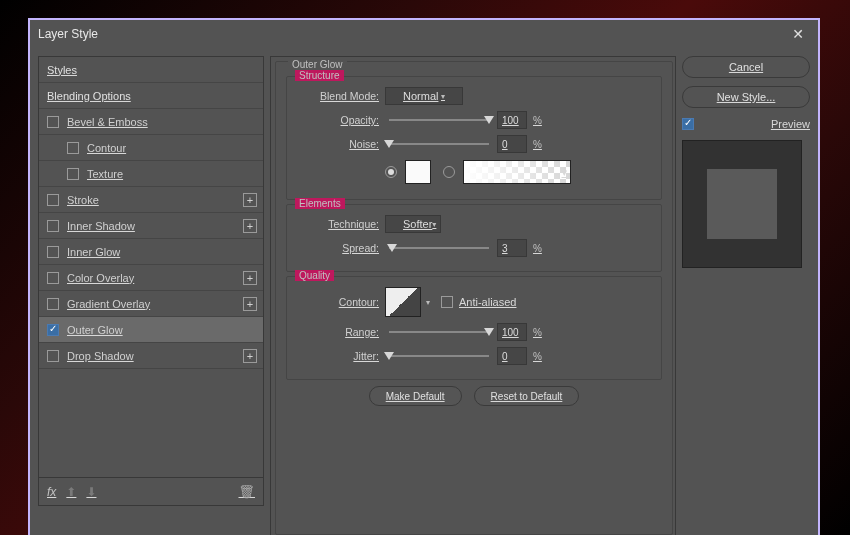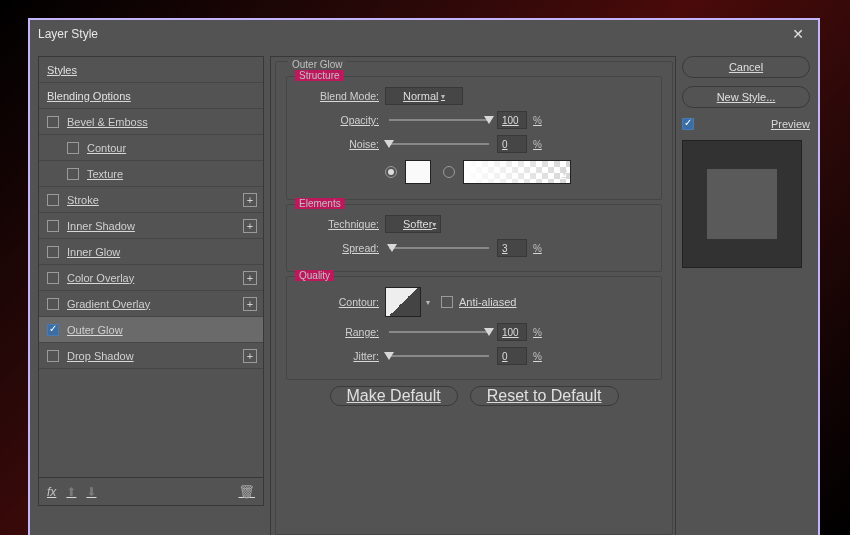--- a/index.html
+++ b/index.html
@@ -38,21 +38,21 @@
   .unit { margin-left: 6px; font-size: 10px; color: #c0c0c0; }
   .radio { width: 12px; height: 12px; border-radius: 50%; border: 1px solid #9a9a9a; display: inline-block; position: relative; }
   .radio.on::after { content: ""; position: absolute; left: 2px; top: 2px; width: 6px; height: 6px; background: #ddd; border-radius: 50%; }
   .swatch-solid { width: 26px; height: 24px; background: #fafafa; border: 1px solid #222; }
   .swatch-grad { width: 108px; height: 24px; border: 1px solid #222; background:
     linear-gradient(to right, rgba(255,255,255,1), rgba(255,255,255,0.4)),
     repeating-conic-gradient(#bbb 0% 25%, #fff 0% 50%) 0 0/12px 12px;
     display: flex; align-items: center; justify-content: flex-end; padding-right: 3px; }
   .contour-box { width: 36px; height: 30px; background: linear-gradient(135deg, #eee 50%, #444 50%); border: 1px solid #222; position: relative; }
   .contour-box .caret { position: absolute; right: -10px; top: 10px; font-size: 8px; color: #bbb; }
-  .btn { background: #555; border: 1px solid #3a3a3a; border-radius: 10px; height: 20px; padding: 0 16px; color: #e0e0e0; font-size: 16px; cursor: pointer; display: inline-flex; align-items: center; }
+  .btn { background: #555; border: 1px solid #3a3a3a; border-radius: 10px; height: 20px; padding: 0 16px; color: #e0e0e0; font-size: 10px; cursor: pointer; display: inline-flex; align-items: center; }
   .btn-row { display: flex; gap: 12px; justify-content: center; margin-top: 6px; }
   .right { width: 128px; display: flex; flex-direction: column; gap: 8px; align-items: stretch; }
   .pill { height: 22px; border: 1px solid #3a3a3a; border-radius: 12px; display: flex; align-items: center; justify-content: center; font-size: 11px; color: #e0e0e0; cursor: pointer; }
   .pill.primary { border-color: #3b6aa0; color: #fff; }
   .preview-chk { display: flex; align-items: center; gap: 6px; justify-content: space-between; margin-top: 2px; }
   .preview-box { width: 120px; height: 128px; background: #323232; border: 1px solid #222; display: flex; align-items: center; justify-content: center; margin-top: 2px; }
   .preview-inner { width: 70px; height: 70px; background: #5a5a5a; }
   .chkbox { width: 12px; height: 12px; border: 1px solid #9a9a9a; background: #535353; position: relative; }
   .chkbox.on { background: #3a6ea5; border-color: #4a7ab2; }
   .chkbox.on::after { content: "✓"; position: absolute; left: 1px; top: -2px; font-size: 10px; color: #fff; }

